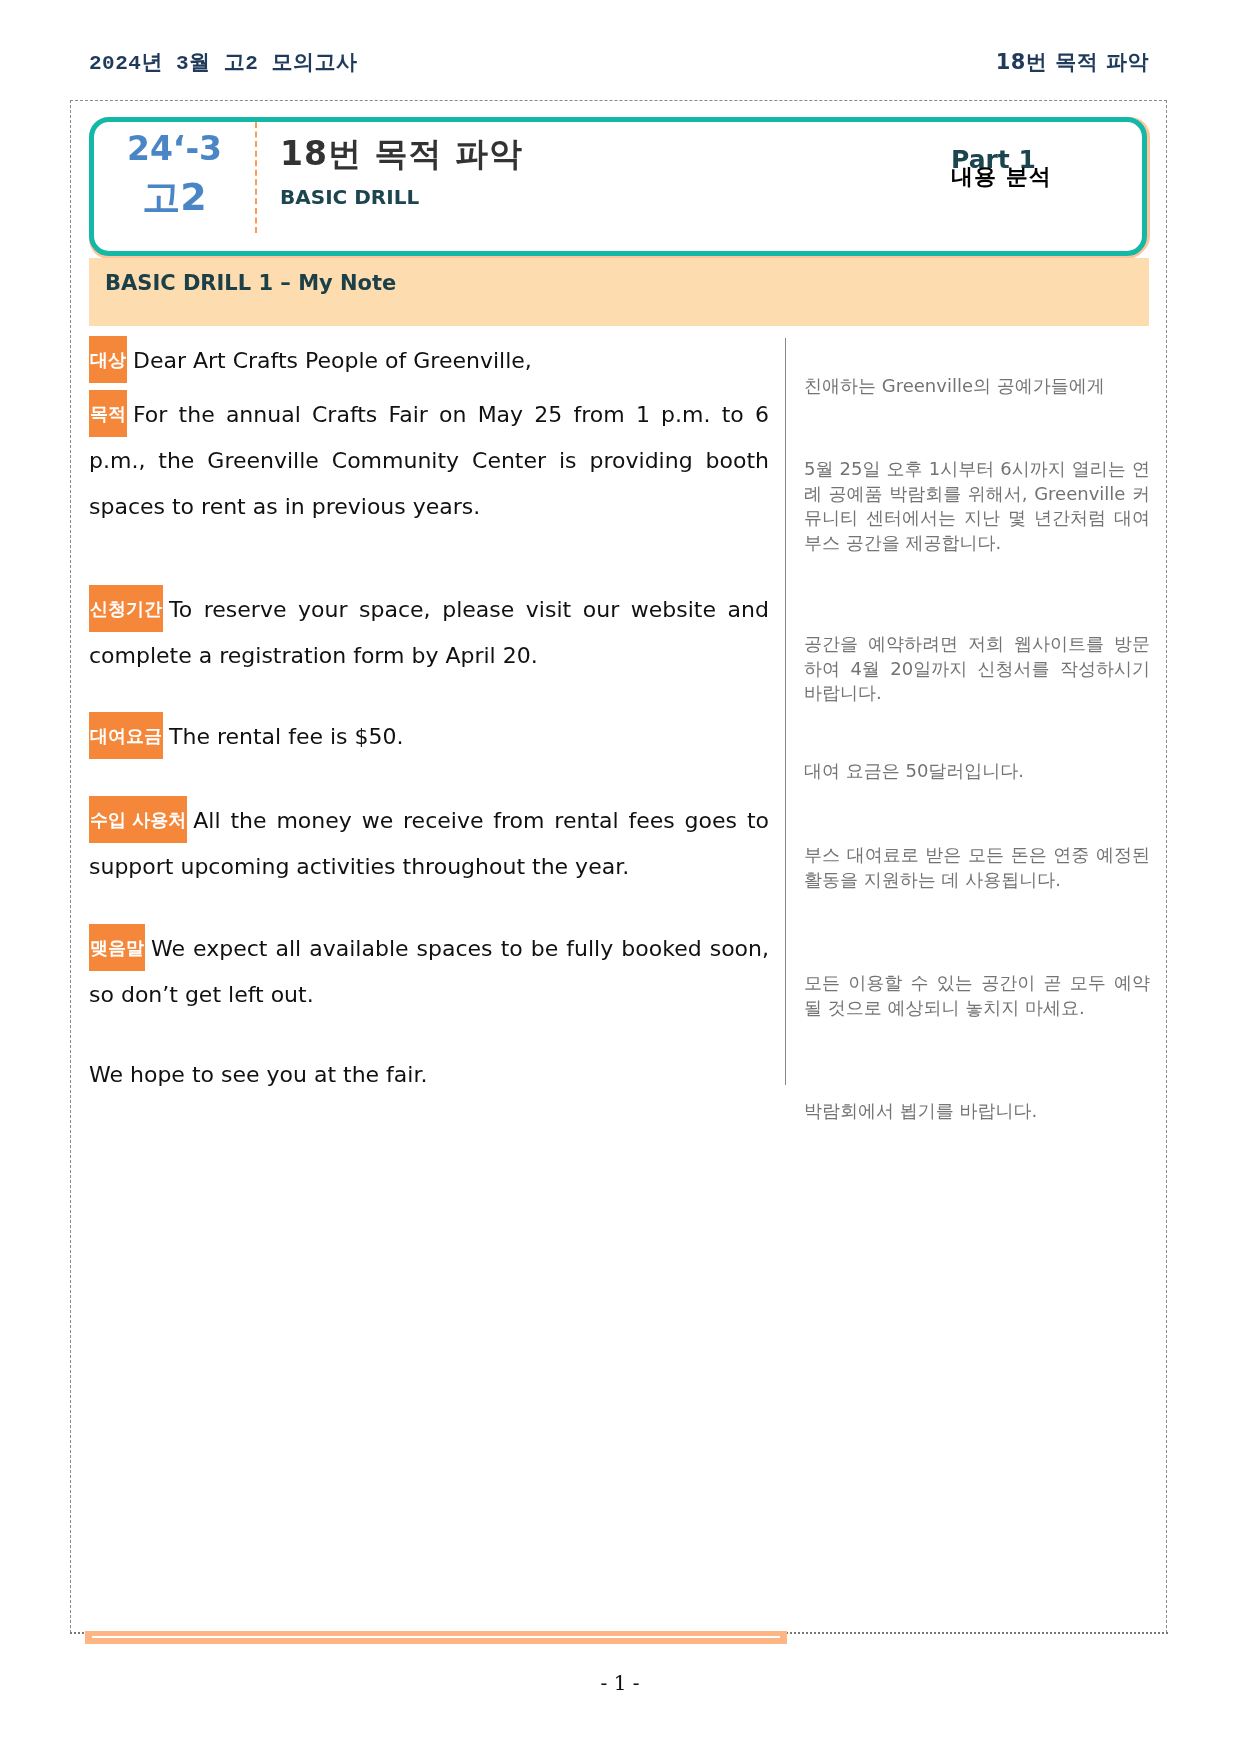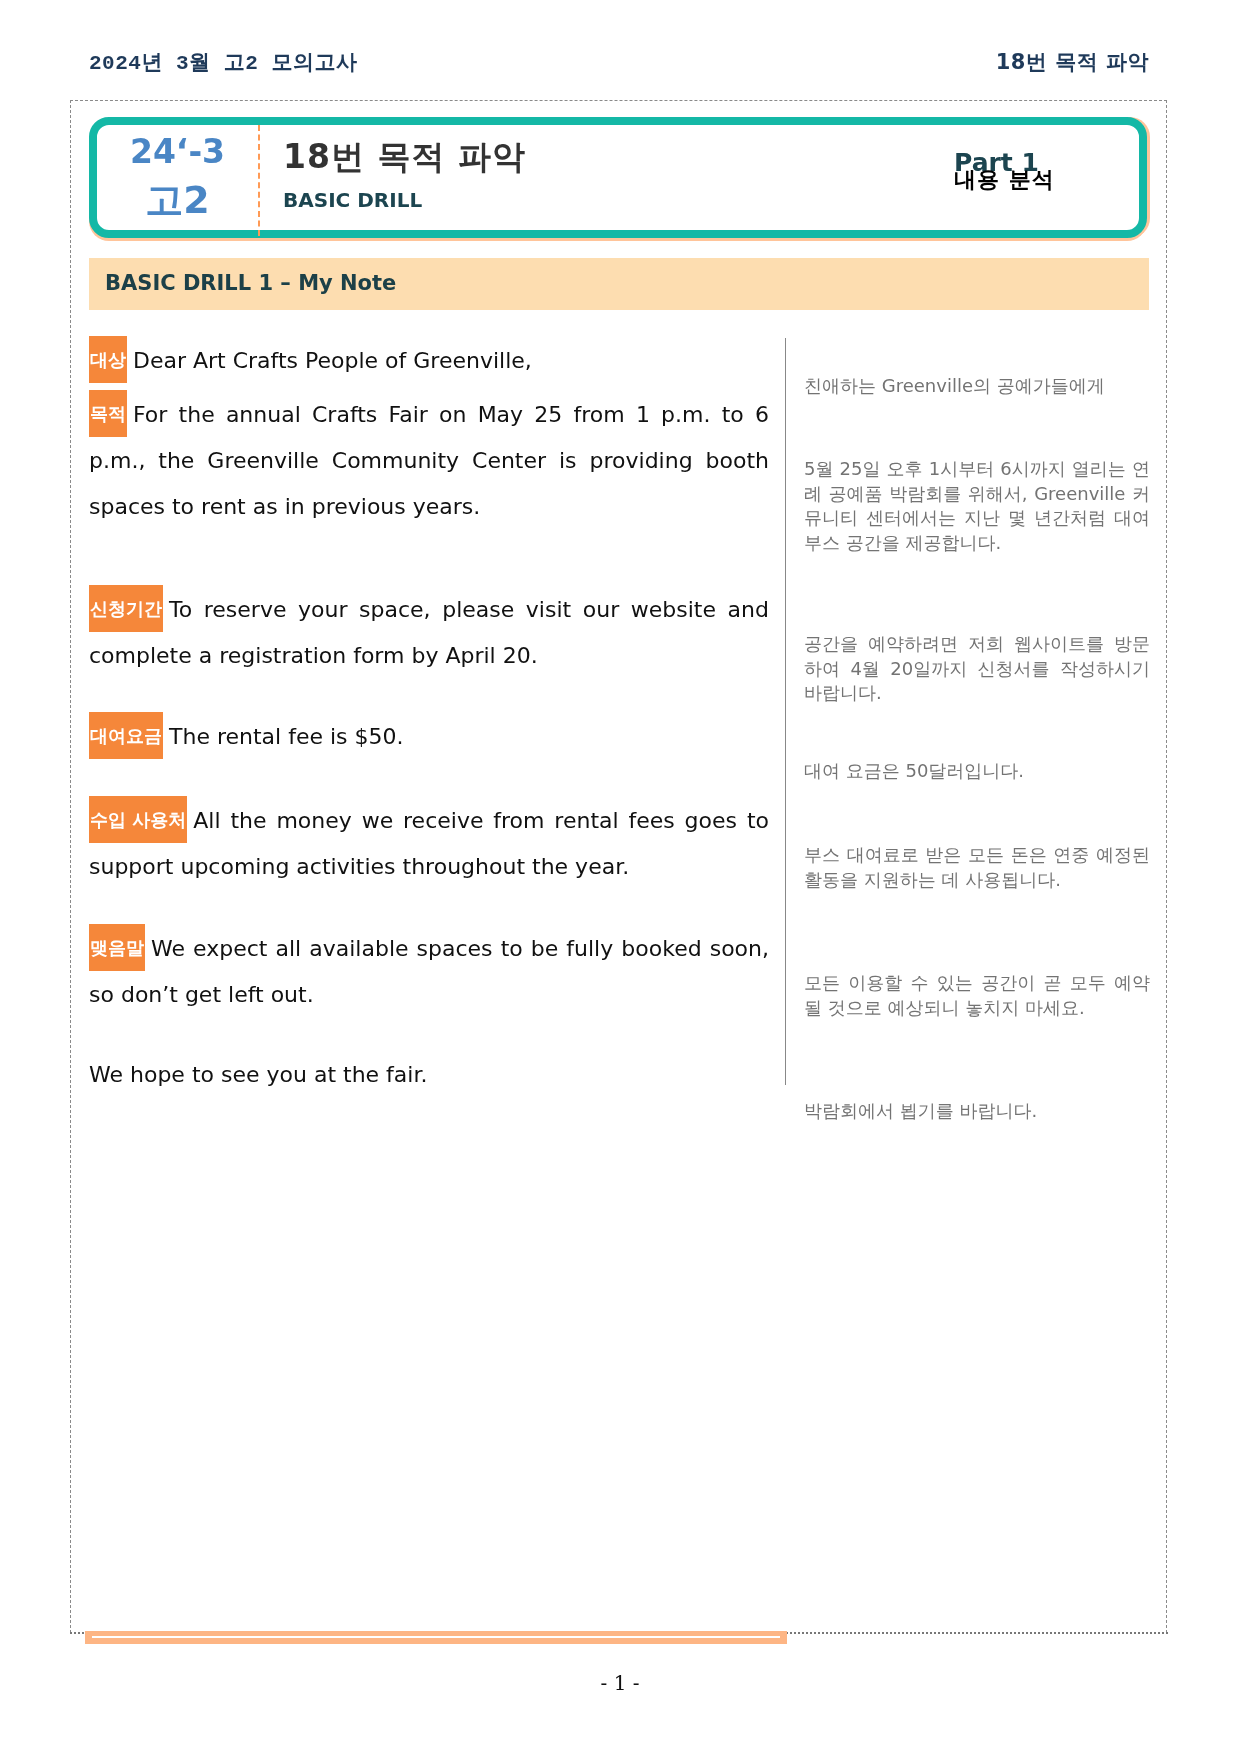--- a/index.html
+++ b/index.html
@@ -8,33 +8,33 @@
   .abs { position:absolute; }
 
   .running-head { top:48px; font-size:21px; font-weight:bold; color:#1F3A5A; letter-spacing:0.5px; }
   .rh-left { left:89px;font-family:Liberation Mono, monospace; }
   .rh-right { right:91px; }
 
   .frame { left:70px; top:100px; width:1097px; height:1533px;
            border:1px dashed #8a8a8a; border-bottom:none; box-sizing:border-box; }
   .frame-bottom { left:70px; top:1632px; width:1098px; height:0; border-top:2px dotted #777; }
 
-  .title-box { left:89px; top:117px; width:1058px; height:121px; box-sizing:border-box;
-               border:8px solid #14b8a6; border-radius:20px;
+  .title-box { left:89px; top:117px; width:1058px; height:139px; box-sizing:border-box;
+               border:5px solid #14b8a6; border-radius:20px;
                box-shadow:0 3px 0 #FFC49A, 3px 0 0 #FFC49A; background:#fff; }
   .tb-divider { left:161px; top:0; width:0; height:111px; border-left:2px dashed #FF9A55; }
   .tb-code { left:0; width:161px; text-align:center; color:#4A86C5; font-weight:bold; }
   .tb-code-1 { top:7px; font-size:33px; }
   .tb-code-2 { top:50px; font-size:38px; }
   .tb-title { left:186px; top:10px; font-size:33px; font-weight:bold; color:#333; letter-spacing:1px; }
   .tb-sub { left:186px; top:63px; font-size:20px; font-weight:bold; color:#1C4550; }
   .tb-part { left:857px; top:23px; font-size:25px; font-weight:bold; color:#1C4550; }
   .tb-part2 { left:857px; top:40px; font-size:22px; font-weight:bold; color:#000000; letter-spacing:1px; }
 
-  .section-bar { left:89px; top:258px; width:1060px; height:52px; background:#FDDDB0; }
+  .section-bar { left:89px; top:258px; width:1060px; height:68px; background:#FDDDB0; }
   .section-bar span { position:absolute; left:16px; top:13px; font-size:21px; font-weight:bold; color:#1C4048; }
 
   .vdivider { left:785px; top:338px; width:0; height:747px; border-left:1px solid #888; }
 
   .en { left:89px; width:680px; font-size:22px; line-height:46px; color:#111; text-align:justify; }
   .badge { display:inline-block; background:#F5873A; color:#fff; font-size:18px; font-weight:bold;
            line-height:23px; padding:12px 1px; vertical-align:2px; margin-right:6px; }
   .ko { left:804px; width:346px; font-size:18px; line-height:24.5px; color:#737373; text-align:justify;margin-top:36px; }
 
   .footer-bar { left:85px; top:1631px; width:702px; height:13px; background:#FDB584; }

